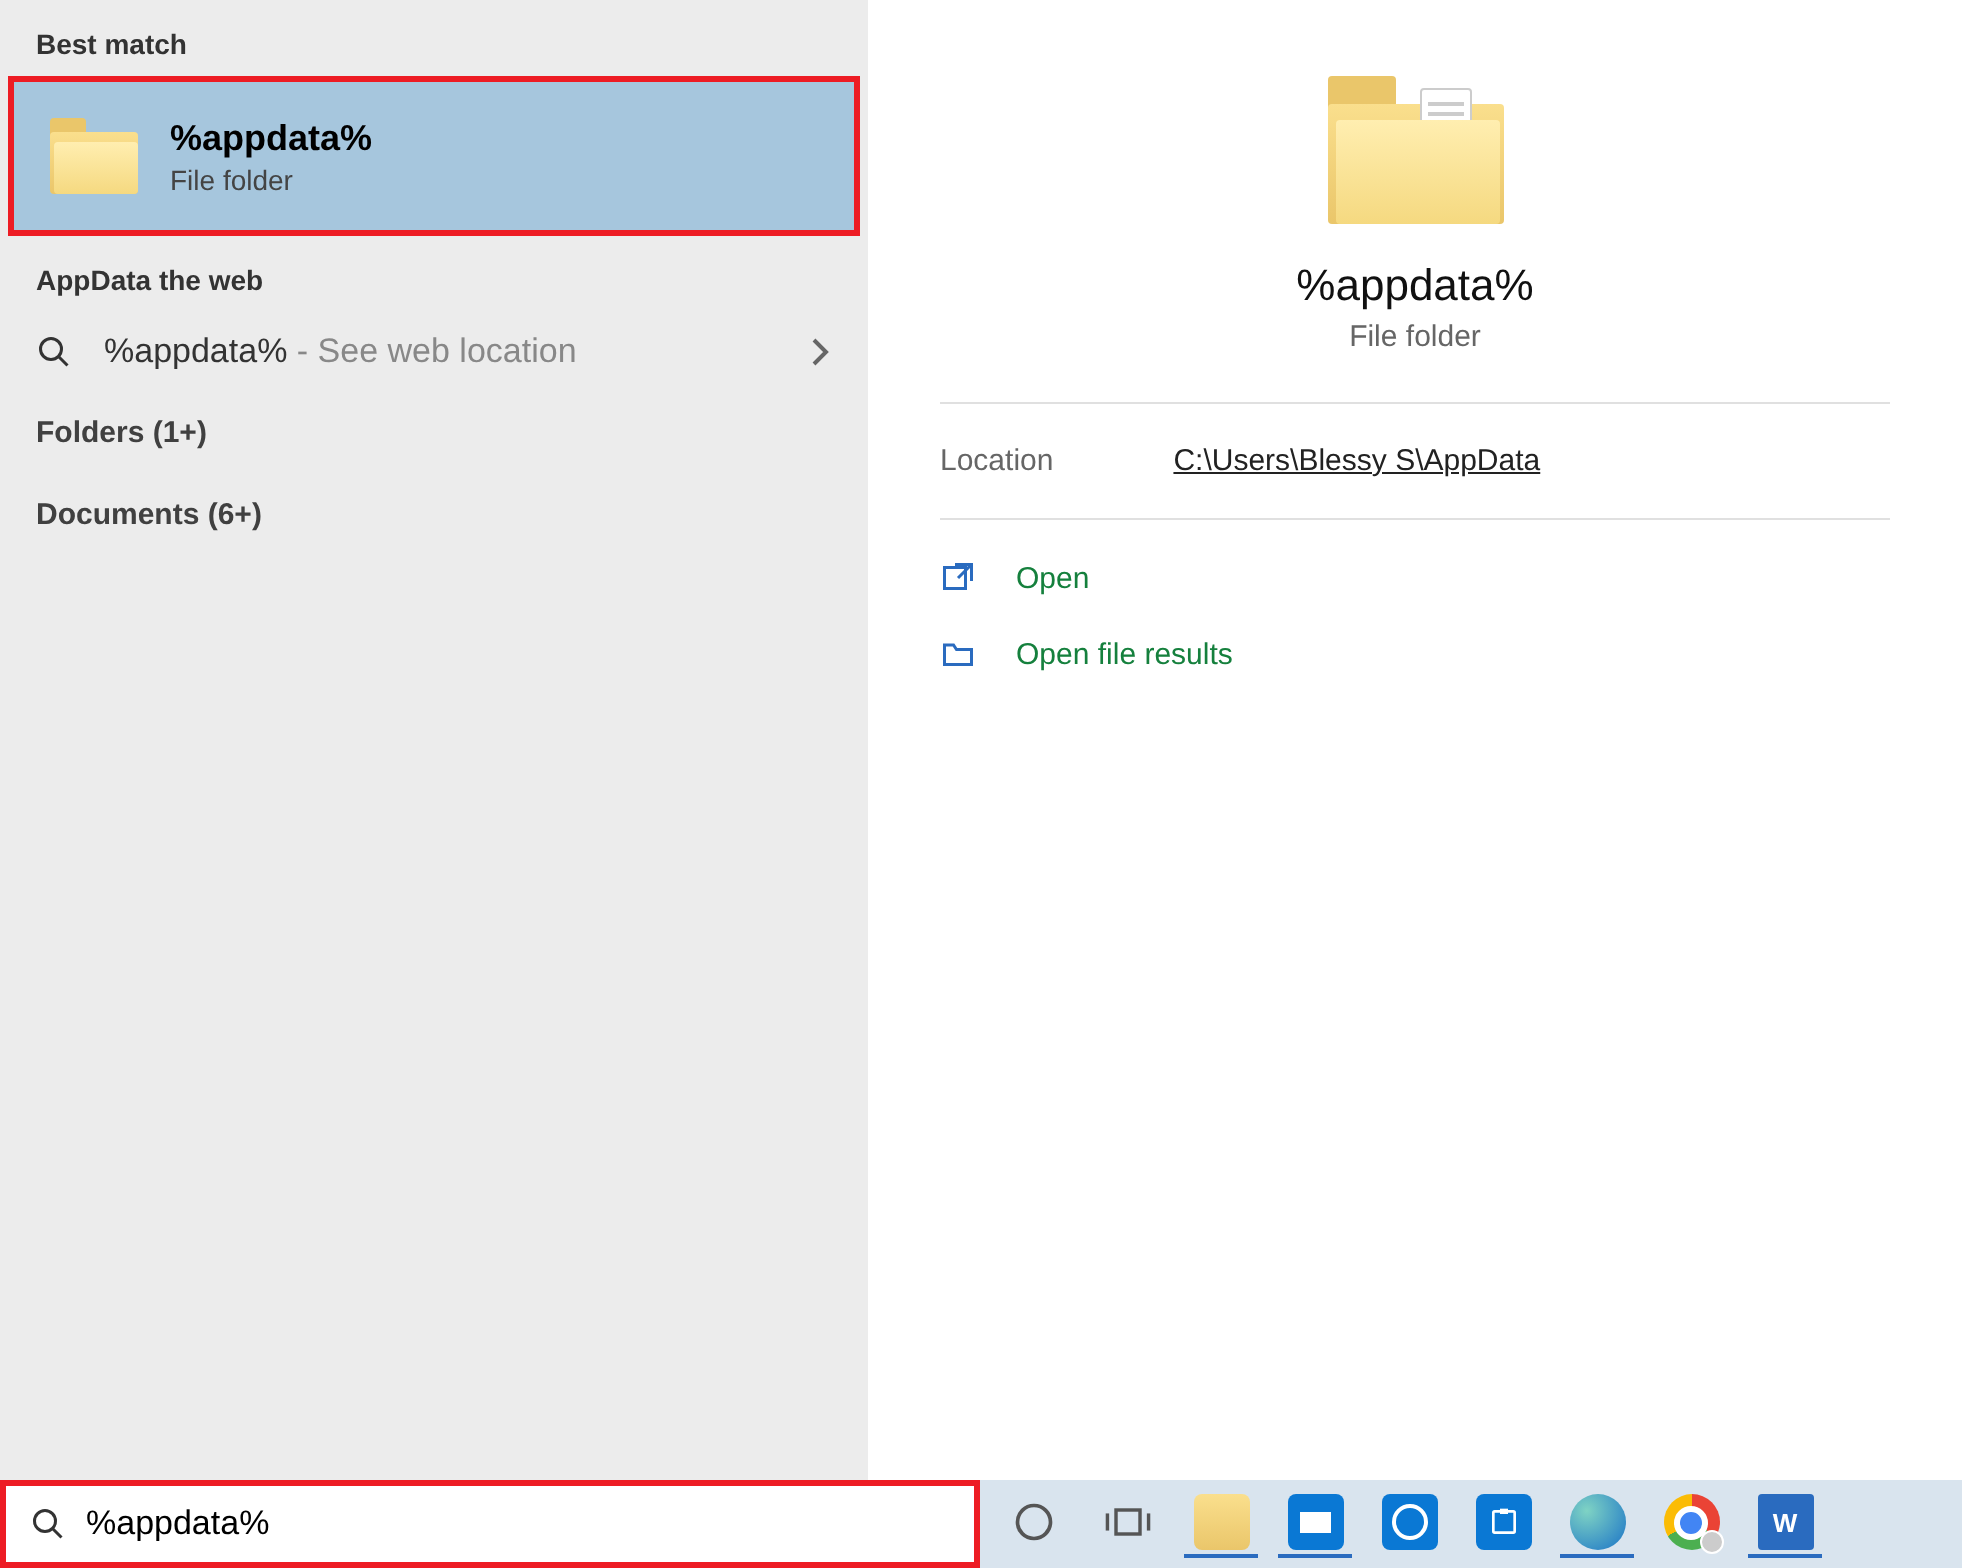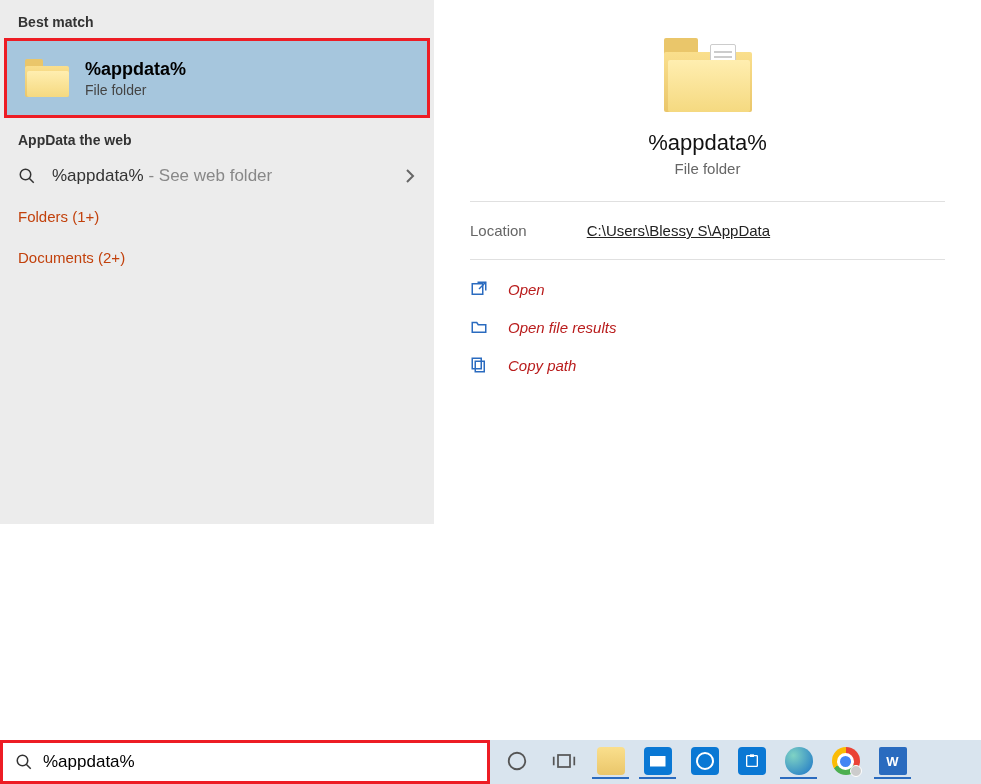--- a/index.html
+++ b/index.html
@@ -1,19 +1,19 @@
 <!DOCTYPE html>
 <html><head>
 <meta charset="utf-8">
 <style>
   * { box-sizing: border-box; margin: 0; padding: 0; font-family: "Segoe UI", Arial, sans-serif; }
   body { width: 981px; height: 784px; overflow: hidden; background: #fff; position: relative; }
 
   .left-panel {
-    position: absolute; left: 0; top: 0; width: 434px; height: 524px;
+    position: absolute; left: 0; top: 0; width: 434px; height: 740px;
     background: #ececec;
   }
 
   .section-label { font-size: 14px; color: #333; padding: 14px 18px 8px 18px; font-weight: 600; }
 
   .best-match-item {
     display: flex; align-items: center; padding: 12px 18px;
     background: #a6c6dd;
     border: 3px solid #ed1c24;
     margin: 0 4px 0 4px;
@@ -28,21 +28,21 @@
   .bm-sub   { font-size: 14px; color: #444; margin-top: 2px; }
 
   .web-row {
     display: flex; align-items: center; padding: 10px 18px; cursor: pointer;
   }
   .web-row .sicon { width: 20px; margin-right: 14px; color:#333; }
   .web-row .wtext { font-size: 17px; color: #333; flex: 1; }
   .web-row .wsub  { color: #888; }
   .chev { color:#666; font-size:18px; }
 
-  .cat-row { font-size: 15px; color: #c2410c; padding: 12px 18px; font-weight: 400; }
+  .cat-row { font-size: 15px; color: #404040; padding: 12px 18px; font-weight: 700; }
 
   .right-panel {
     position: absolute; left: 434px; top: 0; width: 547px; height: 740px;
     background: #fff;
   }
 
   .preview-top { display:flex; flex-direction:column; align-items:center; padding: 38px 0 24px 0; }
   .folder-icon-xl { width: 88px; height: 74px; position: relative; margin-bottom: 18px; }
   .folder-icon-xl .folder-body { left:0; top:14px; width:88px; height:60px; }
   .folder-icon-xl .folder-tab  { left:0; top:0; width:34px; height:18px; }
@@ -53,21 +53,21 @@
   .pv-title { font-size: 22px; color: #111; margin-bottom: 4px; }
   .pv-sub   { font-size: 15px; color: #666; }
 
   .divider { height:1px; background:#e0e0e0; margin: 0 36px; }
 
   .loc-row { display:flex; padding: 20px 36px; font-size: 15px; align-items:flex-start; gap: 60px; }
   .loc-label { color:#666; }
   .loc-path  { color:#222; text-decoration: underline; cursor:pointer; }
 
   .action-list { padding: 10px 28px; }
-  .action { display:flex; align-items:center; padding: 10px 8px; font-size: 15px; color:#b91c1c; cursor:pointer;font-style:italic; }
+  .action { display:flex; align-items:center; padding: 10px 8px; font-size: 15px; color:#15803d; cursor:pointer; }
   .action .aicon { width: 24px; margin-right: 14px; color: #2a6bbf; display:inline-flex; }
 
   
   .search-box {
     position:absolute; left:0; top:740px; width:490px; height:44px;
     background:#fff; display:flex; align-items:center;
     border: 3px solid #ed1c24;
     padding: 0 12px;
   }
   .search-box .sicon { margin-right: 10px; color:#333; }
@@ -119,31 +119,31 @@
   <div class="section-label">AppData the web</div>
 
   <div class="web-row">
     <span class="sicon">
       <svg width="18" height="18" viewBox="0 0 24 24" fill="none" stroke="currentColor" stroke-width="2">
           <circle cx="10" cy="10" r="7"></circle>
           <line x1="15" y1="15" x2="21" y2="21"></line>
         </svg>
     </span>
     <span class="wtext">
-      <span>%appdata%</span><span class="wsub"> - See web folder</span>
+      <span>%appdata%</span><span class="wsub"> - See web location</span>
     </span>
     <span class="chev">
       <svg width="12" height="16" viewBox="0 0 10 16" fill="none" stroke="currentColor" stroke-width="2">
           <polyline points="2,2 8,8 2,14"></polyline>
         </svg>
     </span>
   </div>
 
   <div class="cat-row">Folders (1+)</div>
-  <div class="cat-row">Documents (2+)</div>
+  <div class="cat-row">Documents (6+)</div>
 </div>
 
 <div class="right-panel">
   <div class="preview-top">
     <div class="folder-icon-xl">
       <div class="folder-tab"></div>
         <div class="folder-body"></div>
         <div class="folder-paper"></div>
         <div class="folder-front"></div>
     </div>
@@ -172,29 +172,20 @@
       <span>Open</span>
     </div>
     <div class="action">
       <span class="aicon">
         <svg width="18" height="18" viewBox="0 0 24 24" fill="none" stroke="currentColor" stroke-width="2">
             <path d="M3 6h6l2 3h10v10H3z"></path>
           </svg>
       </span>
       <span>Open file results</span>
     </div>
-    <div class="action">
-      <span class="aicon">
-        <svg width="18" height="18" viewBox="0 0 24 24" fill="none" stroke="currentColor" stroke-width="2">
-            <rect x="7" y="7" width="12" height="14"></rect>
-            <rect x="3" y="3" width="12" height="14"></rect>
-          </svg>
-      </span>
-      <span>Copy path</span>
-    </div>
   </div>
 </div>
 
 <div class="search-box">
   <span class="sicon">
     <svg width="18" height="18" viewBox="0 0 24 24" fill="none" stroke="currentColor" stroke-width="2">
         <circle cx="10" cy="10" r="7"></circle>
         <line x1="15" y1="15" x2="21" y2="21"></line>
       </svg>
   </span>

